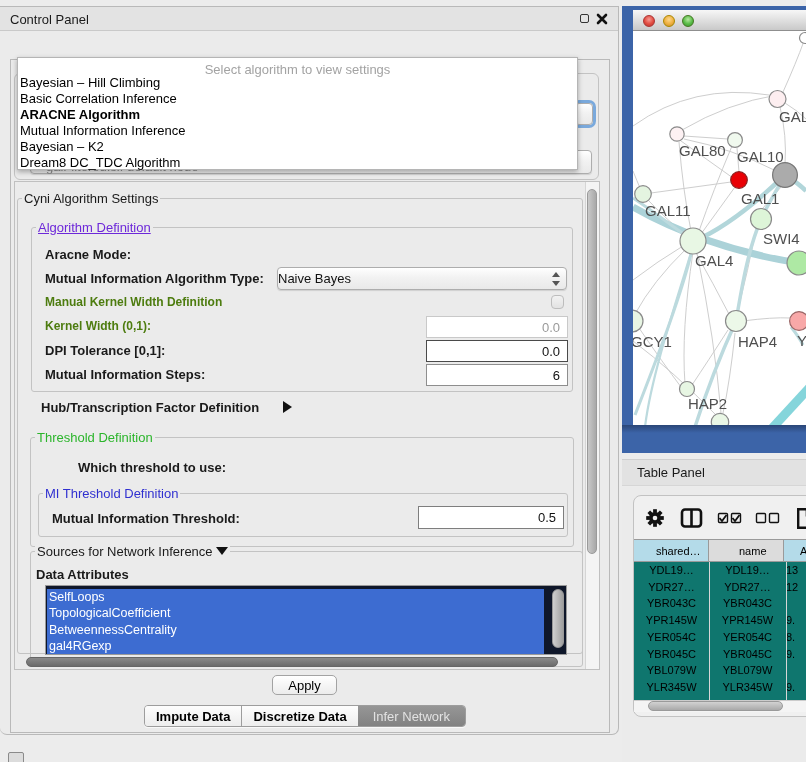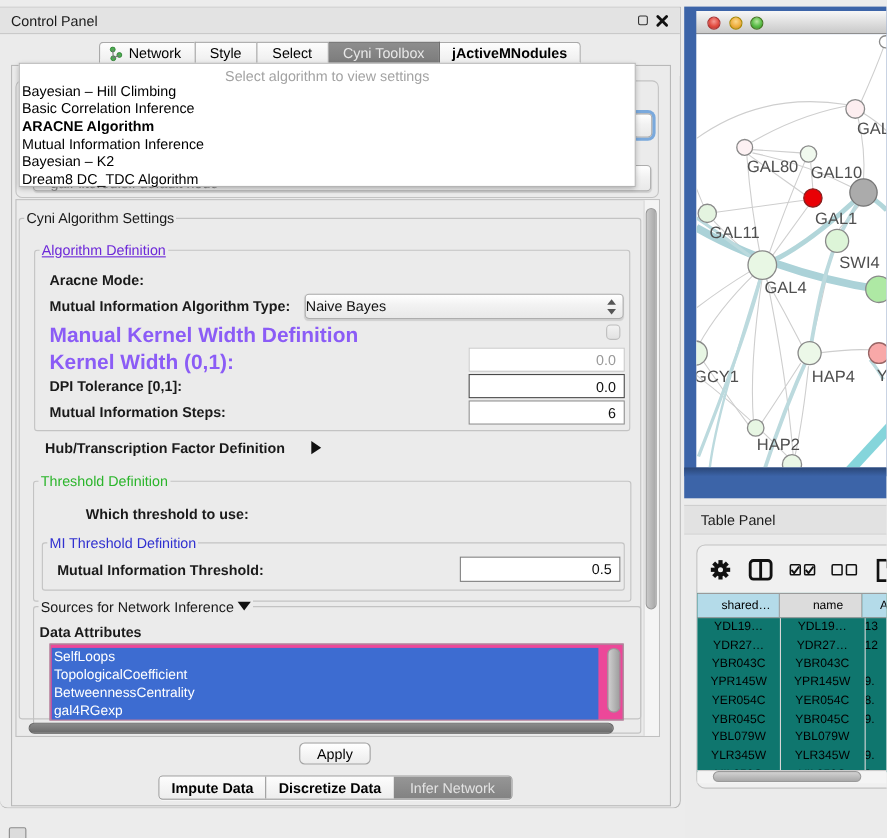--- a/index.html
+++ b/index.html
@@ -2,21 +2,21 @@
 <html><head>
 <meta charset="utf-8">
 <style>
 * { margin:0; padding:0; box-sizing:border-box; }
 html,body { width:806px; height:762px; overflow:hidden; }
 body { font-family:"Liberation Sans", sans-serif; background:#ececec; }
 #root { position:relative; width:806px; height:762px; overflow:hidden; }
 .abs { position:absolute; }
 .bold { font-weight:bold; }
 .lbl { font-size:13px; color:#1a1a1a; white-space:nowrap; }
-.glbl { font-size:19px; color:#8b5cf6; font-weight:bold; white-space:nowrap; }
+.glbl { font-size:12px; color:#4d7c0f; font-weight:bold; white-space:nowrap; }
 .field { background:#fff; font-size:13px; text-align:right; padding-right:7px; line-height:21px; }
 .combo { background:linear-gradient(#ffffff,#f2f2f2 45%,#e9e9e9); border:1px solid #adadad; border-radius:4px; box-shadow:0 1px 1px rgba(0,0,0,0.12); font-size:13px; color:#111; }
 .arrows { position:absolute; right:6px; top:50%; transform:translateY(-50%); width:9px; height:14px; }
 .arrows::before { content:""; position:absolute; left:1px; top:0; border-left:4px solid transparent; border-right:4px solid transparent; border-bottom:5px solid #555; }
 .arrows::after { content:""; position:absolute; left:1px; bottom:0; border-left:4px solid transparent; border-right:4px solid transparent; border-top:5px solid #555; }
 .groupbox { border:1px solid #c3c3c3; border-radius:3px; }
 .gtitle { position:absolute; top:-8px; left:4px; background:#ebebeb; padding:0 2px; font-size:13px; white-space:nowrap; }
 </style>
 </head>
 <body>
@@ -25,34 +25,20 @@
 <div class="abs" style="left:0; top:6px; width:619px; height:729px; background:#ebebeb; border:1px solid #b9b9b9; border-left:none; border-radius:0 0 7px 7px;"></div>
 
 <div class="abs" style="left:0; top:7px; width:618px; height:24px; background:#e3e3e3; border-bottom:1px solid #c9c9c9;"></div>
 <div class="abs lbl" style="left:10px; top:12px;">Control Panel</div>
 
 <div class="abs" style="left:580px; top:14px; width:9px; height:9px; border:1.5px solid #333; border-radius:2px;"></div>
 <svg class="abs" style="left:596px; top:13px;" width="12" height="12" viewBox="0 0 12 12">
       <path d="M2 2 L10 10 M10 2 L2 10" stroke="#111" stroke-width="2.6" stroke-linecap="round"></path>
     </svg>
 
-<div class="abs" style="left:90px; top:38px; height:21px; display:flex; font-size:13px;">
-  <div style="border:1px solid #a9a9a9; border-right:none; background:linear-gradient(#fdfdfd,#ededed); border-radius:4px 0 0 0; padding:0 12px 0 8px; display:flex; align-items:center;">
-    <svg width="13" height="14" viewBox="0 0 13 14" style="margin-right:5px;">
-          <circle cx="3.5" cy="3" r="2.2" fill="#4caf50" stroke="#2e7d32" stroke-width="0.8"></circle>
-          <circle cx="4" cy="11" r="2.2" fill="#4caf50" stroke="#2e7d32" stroke-width="0.8"></circle>
-          <circle cx="9.5" cy="8" r="2.2" fill="#4caf50" stroke="#2e7d32" stroke-width="0.8"></circle>
-          <path d="M3.5 3 L4 11 M4 11 L9.5 8" stroke="#777" stroke-width="1"></path>
-        </svg>
-    Network</div>
-  <div style="border:1px solid #a9a9a9; border-right:none; background:linear-gradient(#fdfdfd,#ededed); padding:0 13px; display:flex; align-items:center;">Style</div>
-  <div style="border:1px solid #a9a9a9; background:linear-gradient(#fdfdfd,#ededed); padding:0 14px; display:flex; align-items:center;">Select</div>
-  <div style="border:1px solid #6f6f6f; border-left:none; background:linear-gradient(#8d8d8d,#7b7b7b); color:#e8e8e8; padding:0 13px; display:flex; align-items:center;">Cyni Toolbox</div>
-  <div style="border:1px solid #a9a9a9; border-left:none; background:linear-gradient(#fdfdfd,#ededed); border-radius:0 4px 0 0; padding:0 11px; display:flex; align-items:center; font-weight:bold;">jActiveMNodules</div>
-</div>
 
 <div class="abs" style="left:10px; top:59px; width:600px; height:674px; background:#ebebeb; border:1px solid #b9b9b9;"></div>
 
 <div class="abs" style="left:14px; top:73px; width:585px; height:107px; border:1px solid #c3c3c3; border-radius:6px; background:#ebebeb;"></div>
 <div class="abs combo" style="left:575px; top:103px; width:18px; height:22px; box-shadow:0 0 0 3px #7aa9dc;"></div>
 <div class="abs combo" style="left:30px; top:150px; width:562px; height:24px;"></div>
 <div class="abs" style="left:46px; top:159px; font-size:13px; color:#8a8a8a;">galFiltered.sif default node</div>
 
 <div class="abs" style="left:14px; top:181px; width:586px; height:489px; border:1px solid #c0c0c0; background:#ebebeb;"></div>
 
@@ -89,21 +75,21 @@
 <div class="abs groupbox" style="left:38px; top:493px; width:530px; height:44px;">
   <div class="gtitle" style="background:#ebebeb; color:#3030d0;">MI Threshold Definition</div>
 </div>
 <div class="abs lbl bold" style="left:52px; top:511px;">Mutual Information Threshold:</div>
 <div class="abs field" style="left:418px; top:506px; width:146px; height:23px; border:1px solid #7e7e7e; color:#111;">0.5</div>
 
 <div class="abs groupbox" style="left:30px; top:551px; width:553px; height:116px;">
   <div class="gtitle" style="color:#1a1a1a;">Sources for Network Inference <span style="display:inline-block; width:0; height:0; border-left:6px solid transparent; border-right:6px solid transparent; border-top:8px solid #111; vertical-align:1px;"></span></div>
 </div>
 <div class="abs lbl bold" style="left:36px; top:567px;">Data Attributes</div>
-<div class="abs" style="left:45px; top:585px; width:522px; height:70px; border:1px solid #9a9a9a; background:#ec4899; overflow:hidden;">
+<div class="abs" style="left:45px; top:585px; width:522px; height:70px; border:1px solid #9a9a9a; background:#0f172a; overflow:hidden;">
   <div style="position:absolute; left:1px; top:3px; width:497px; height:70px; background:#3d6cd1; color:#fff; font-size:12.5px; line-height:16.4px; padding-left:2px;">SelfLoops<br>TopologicalCoefficient<br>BetweennessCentrality<br>gal4RGexp</div>
   <div style="position:absolute; right:2px; top:3px; width:12px; height:59px; border-radius:7px; background:linear-gradient(90deg,#cfcfcf,#9f9f9f); border:1px solid #999;"></div>
 </div>
 
 <div class="abs" style="left:26px; top:657px; width:532px; height:10px; border-radius:5px; background:linear-gradient(#8a8a8a,#6b6b6b); border:1px solid #666;"></div>
 
 <div class="abs" style="left:272px; top:675px; width:65px; height:20px; background:linear-gradient(#ffffff,#ececec); border:1px solid #a3a3a3; border-radius:5px; font-size:13px; text-align:center; line-height:19px;">Apply</div>
 
 <div class="abs" style="left:144px; top:705px; height:22px; display:flex; font-size:13px; border:1px solid #9d9d9d; border-radius:4px; overflow:hidden; box-shadow:0 1px 0 rgba(255,255,255,0.7);">
   <div style="background:linear-gradient(#fdfdfd,#ededed); padding:0 11px; display:flex; align-items:center; font-weight:bold;">Impute Data</div>

